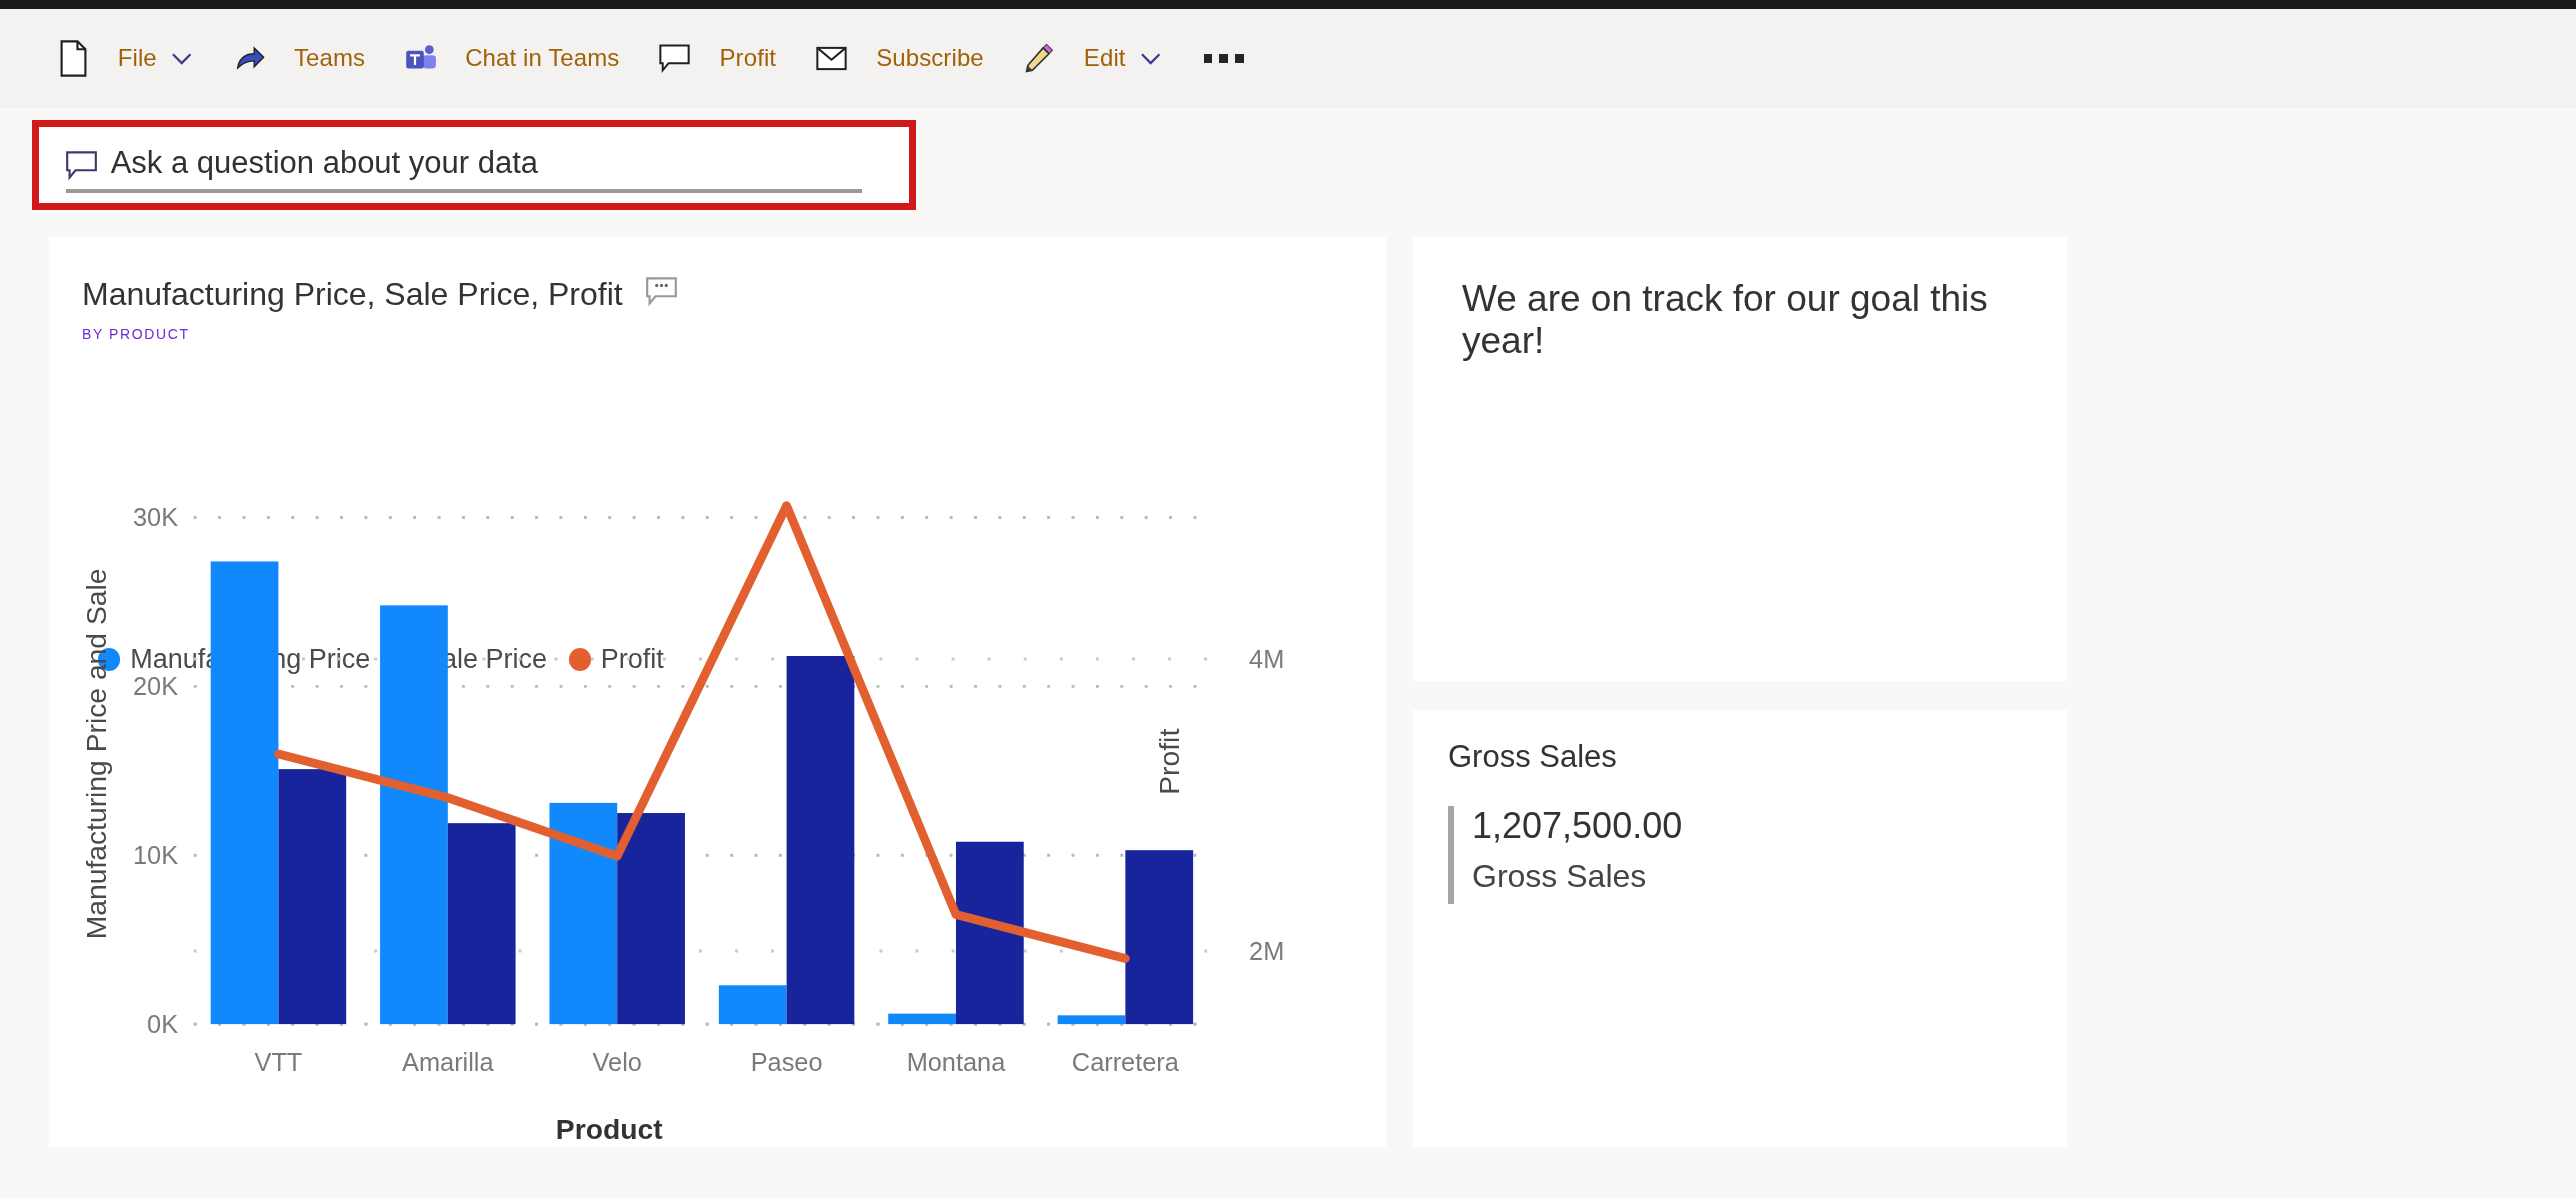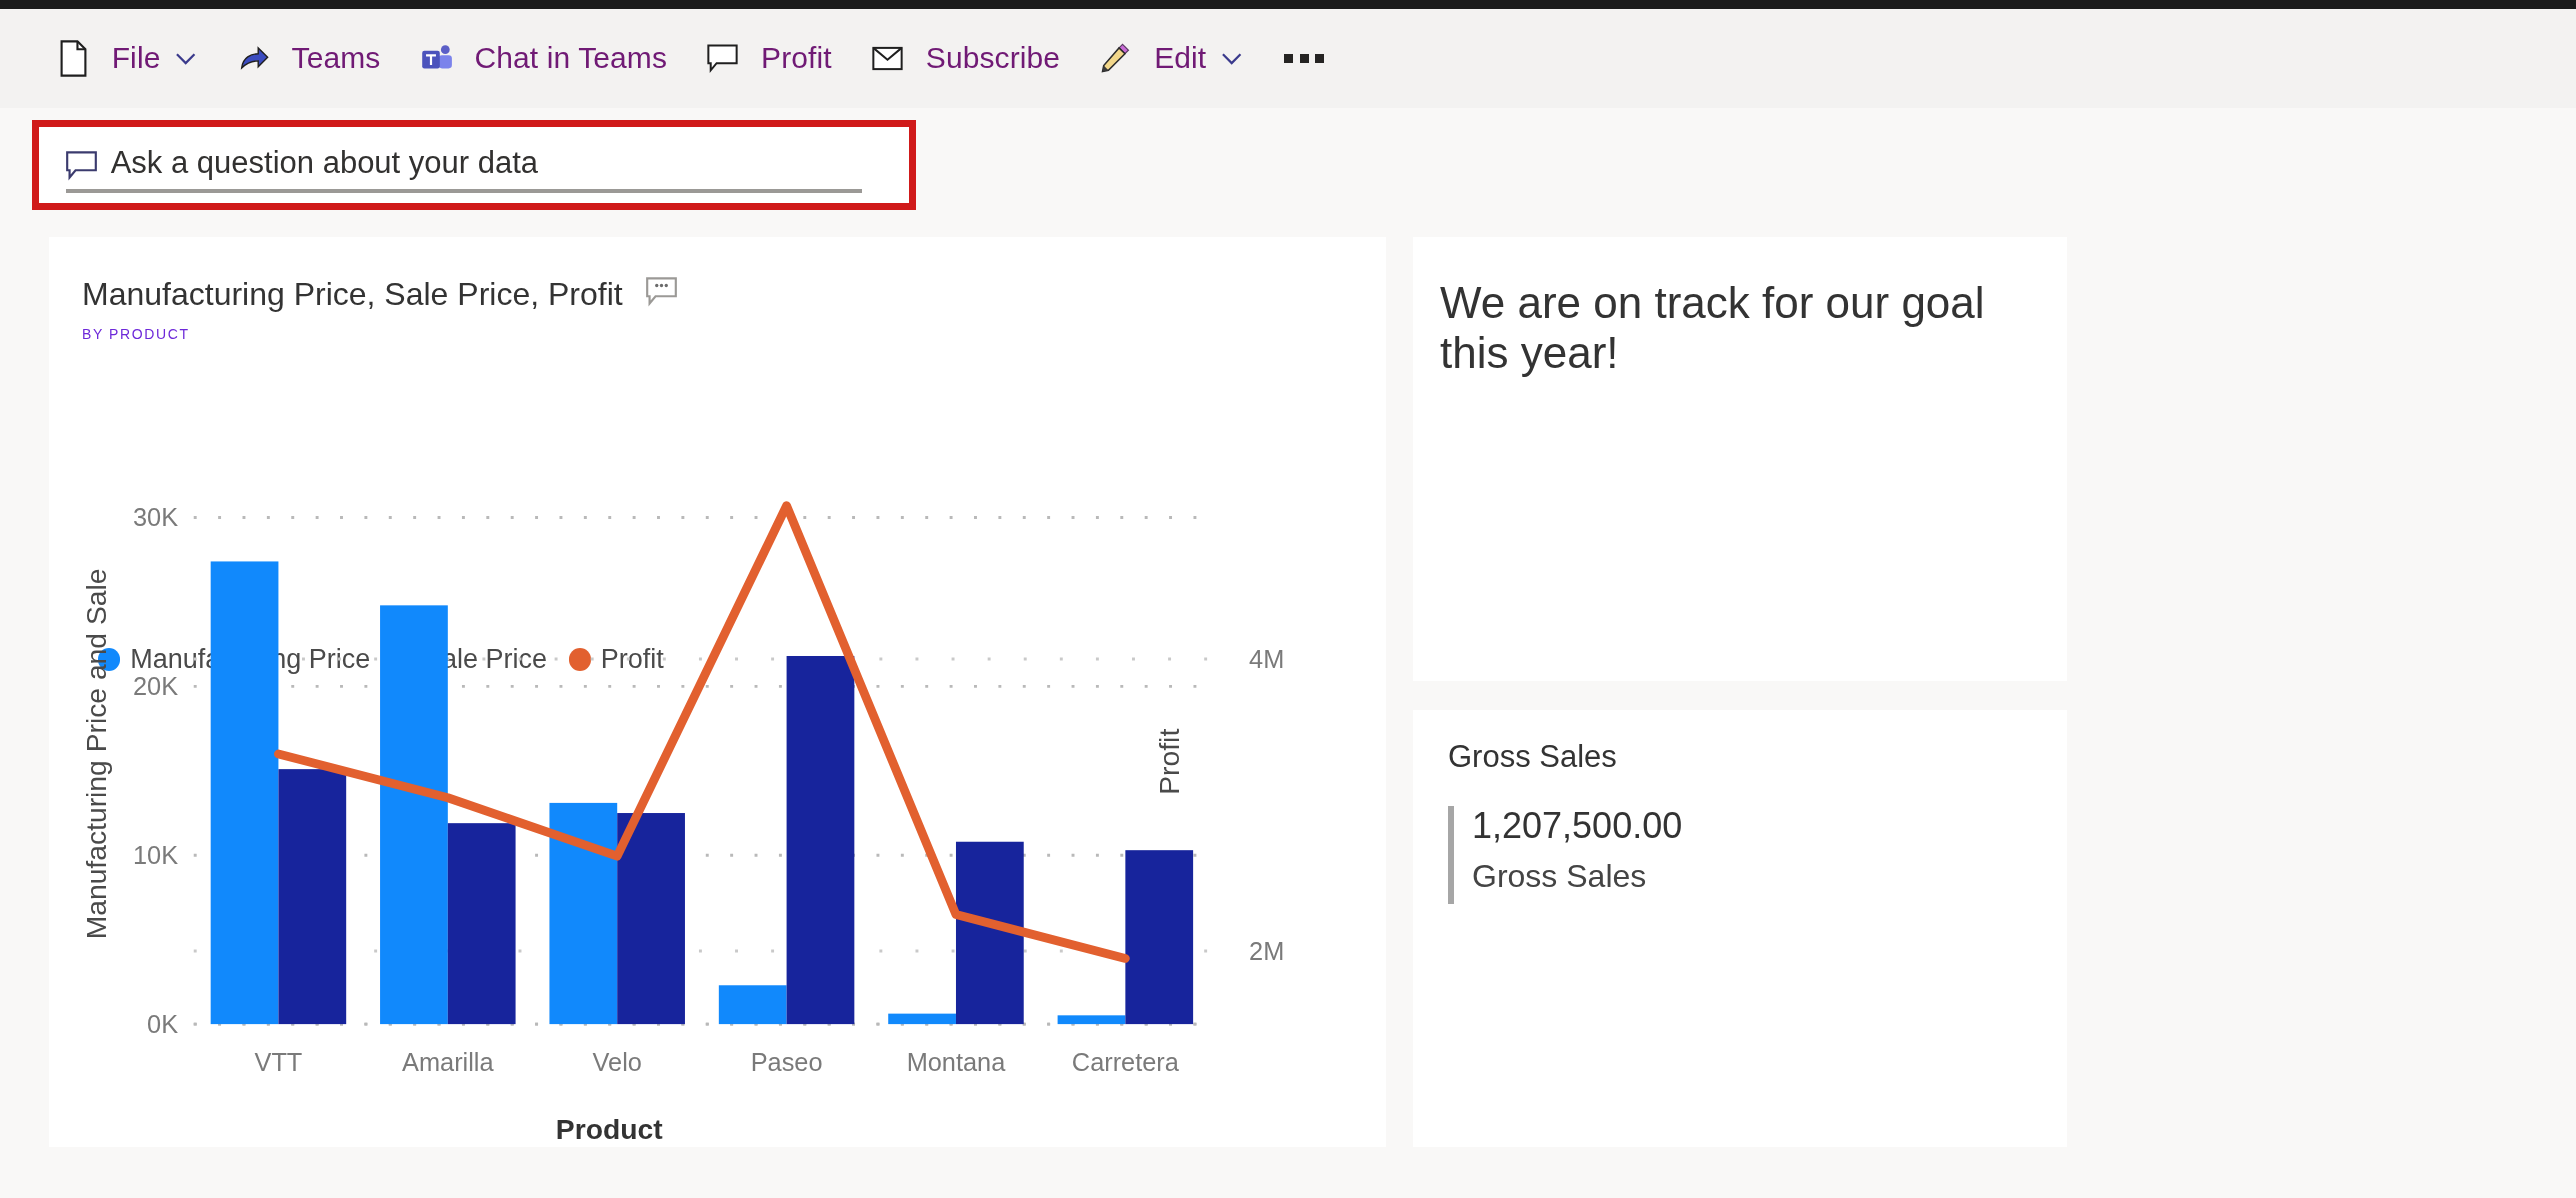--- a/index.html
+++ b/index.html
@@ -26,23 +26,23 @@
   }
   .cmd-item {
     display: flex; align-items: center;
     height: 60px;
     padding: 0 13.7px;
     margin-right: 11.7px;
     cursor: pointer;
     white-space: nowrap;
   }
   .cmd-label {
-    font-size: 30px;
-    color: #701a75;
-    margin-left: 22px;
+    font-size: 24px;
+    color: #a16207;
+    margin-left: 28px;
     letter-spacing: 0.1px;
   }
   .cmd-ico { width: 33px; height: 37px; display: block; flex: none; }
   .chev { margin-left: 13.7px; width: 23.4px; height: 23.4px; display: block; }
   .ellipsis-btn {
     display: flex; align-items: center; justify-content: center;
     gap: 6.8px; height: 60px; padding: 0 15.6px; cursor: pointer;
   }
   .edot { width: 8.8px; height: 8.8px; background: #252423; border-radius: 0; }
 
@@ -109,22 +109,22 @@
   }
   .cat-tick {
     font-size: 26px; fill: #7a7a7a; font-family: "Liberation Sans", sans-serif;
   }
   .ax-title-bold {
     font-size: 29px; fill: #333333; font-weight: 700; font-family: "Liberation Sans", sans-serif;
   }
 
   
   .bigtext {
-    position: absolute; left: 27px; top: 41px; width: 585px;
-    font-size: 44px; line-height: 1.14; color: #333333; font-weight: 400;
+    position: absolute; left: 49px; top: 41px; width: 585px;
+    font-size: 37px; line-height: 1.14; color: #333333; font-weight: 400;
   }
 
   
   .kpi-title {
     position: absolute; left: 35px; top: 29px;
     font-size: 31px; color: #333333;
   }
   .kpi-bar {
     position: absolute; left: 35px; top: 96px; width: 5.9px; height: 98px;
     background: #a6a6a6;

